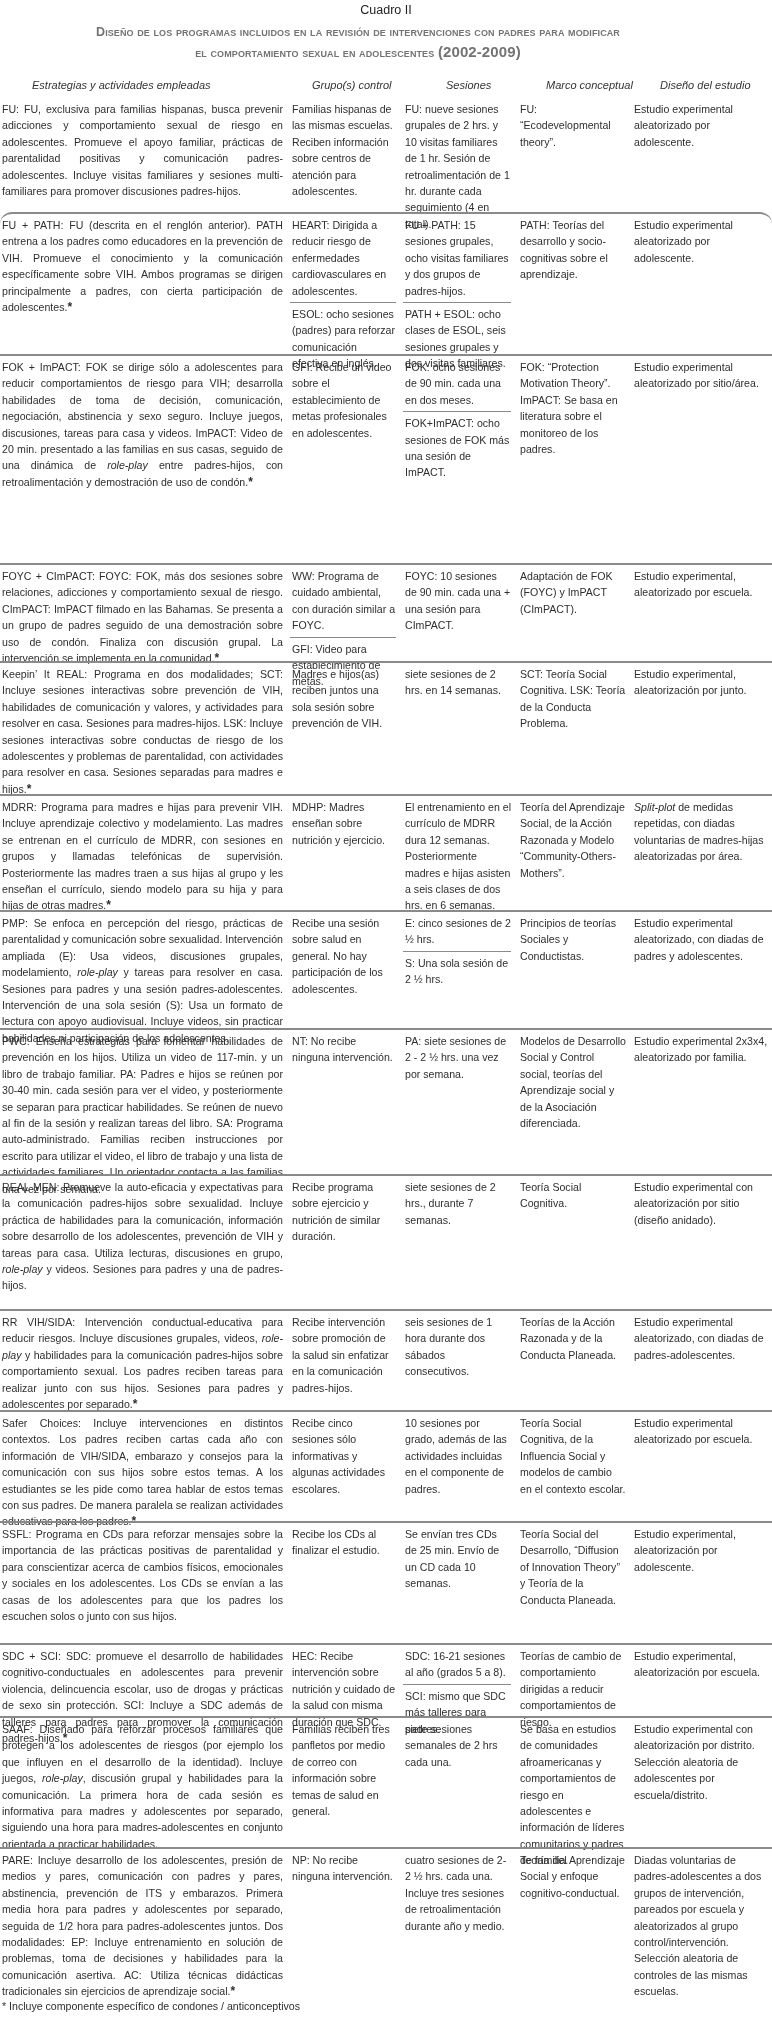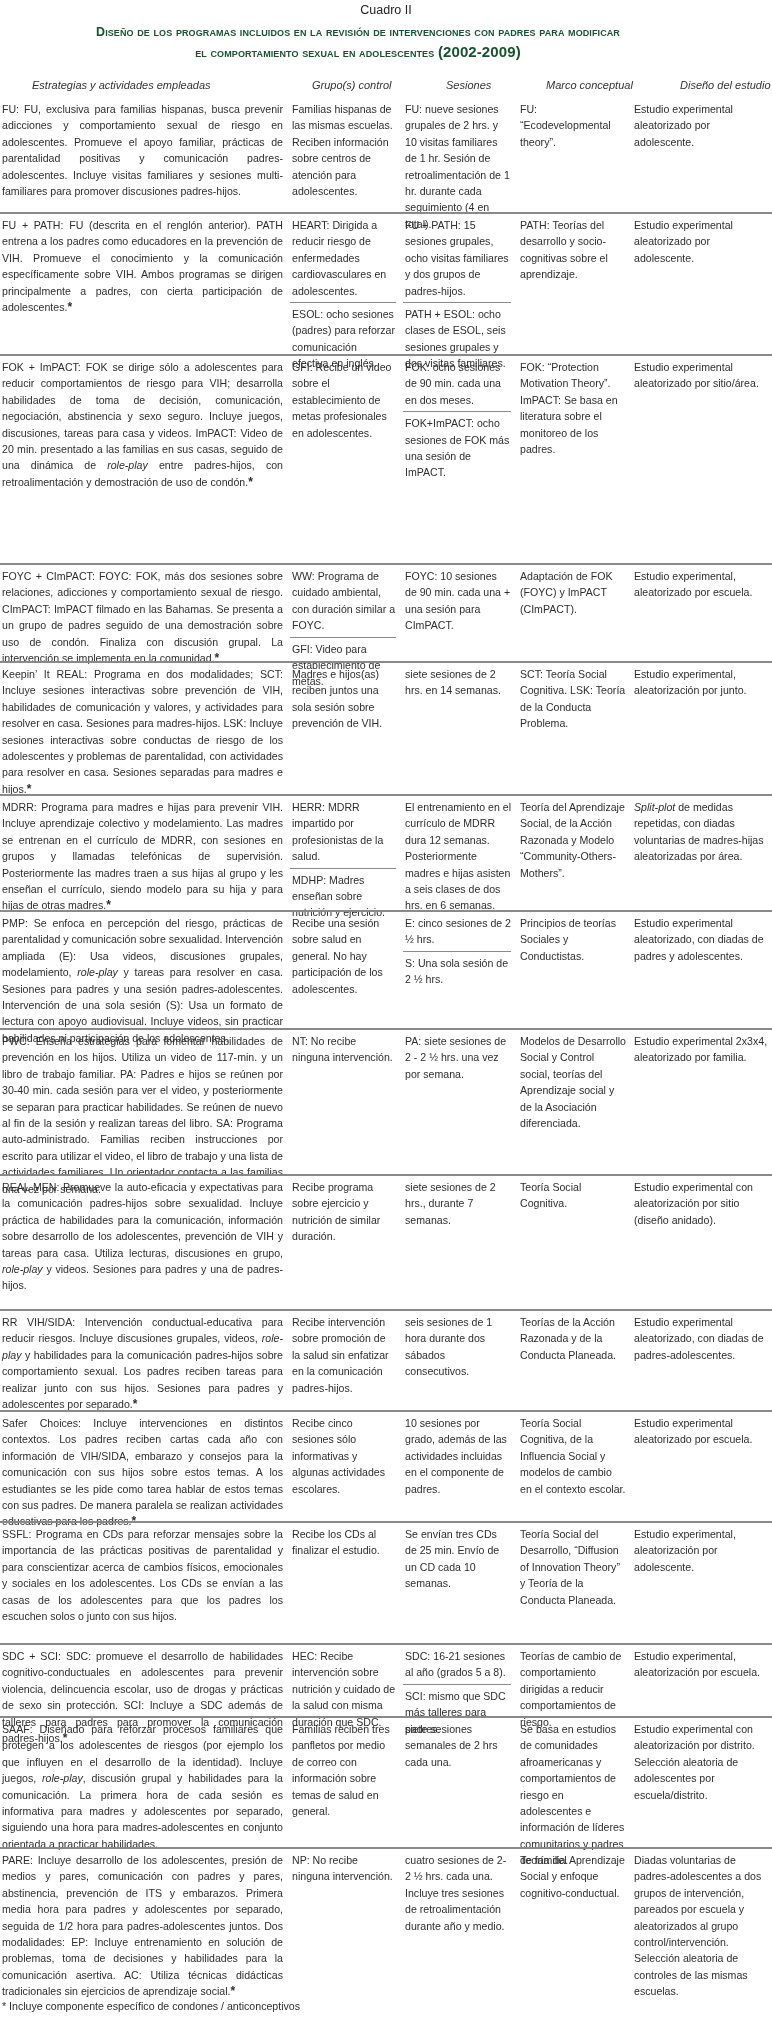--- a/index.html
+++ b/index.html
@@ -2,21 +2,21 @@
 <html><head>
 <meta charset="utf-8">
 <style>
   html, body { margin:0; padding:0; background:#ffffff; }
   body { width:772px; height:2024px; position:relative; overflow:hidden;
          font-family:"Liberation Sans", sans-serif; color:#2a2a2a; }
   .cuadro { position:absolute; top:3px; left:0; width:772px; text-align:center;
             font-size:12.5px; font-weight:normal; color:#222; }
   .title { position:absolute; top:22px; left:0; width:716px; text-align:center;
            font-size:12.5px; font-weight:bold; font-variant:small-caps; line-height:20px;
-           letter-spacing:0.1px; color:#14532d; }
+           letter-spacing:0.1px; color:#737373; }
   .title .yrs { font-size:15px; }
   .hdr { position:absolute; top:79px; font-size:11px; font-style:italic; color:#333; white-space:nowrap; }
   .row { position:absolute; left:0; width:772px; border-top:2px solid #8a8a8a; box-sizing:border-box; }
   .row.first { border-top:none; }
   .cell { position:absolute; top:3px; font-size:10.6px; line-height:16.4px; color:#2e2e2e; }
   .c1 { left:2px; width:281px; text-align:justify; }
   .c2 { left:292px; width:104px; }
   .c3 { left:405px; width:106px; }
   .c4 { left:520px; width:106px; }
   .c5 { left:634px; width:136px; }
@@ -35,36 +35,36 @@
     <div>Diseño de los programas incluidos en la revisión de intervenciones con padres para modificar</div>
     <div><span>el comportamiento sexual en adolescentes</span> <span class="yrs">(2002-2009)</span></div>
   </div>
 </div>
 
 <div>
   <div class="hdr" style="left:32px">Estrategias y actividades empleadas</div>
   <div class="hdr" style="left:312px">Grupo(s) control</div>
   <div class="hdr" style="left:446px">Sesiones</div>
   <div class="hdr" style="left:546px">Marco conceptual</div>
-  <div class="hdr" style="left:680px">Diseño del estudio</div>
+  <div class="hdr" style="left:660px">Diseño del estudio</div>
 </div>
 
 <div id="table-body">
     <div class="row first" style="top: 98px; height: 114px;">
       <div class="cell c1">FU: FU, exclusiva para familias hispanas, busca prevenir adicciones y comportamiento sexual de riesgo en adolescentes. Promueve el apoyo familiar, prácticas de parentalidad positivas y comunicación padres-adolescentes. Incluye visitas familiares y sesiones multi-familiares para promover discusiones padres-hijos.</div>
       <div class="cell c2">
         <div class="sub">Familias hispanas de las mismas escuelas. Reciben información sobre centros de atención para adolescentes.</div>
       </div>
       <div class="cell c3">
         <div class="sub">FU: nueve sesiones grupales de 2 hrs. y 10 visitas familiares de 1 hr. Sesión de retroalimentación de 1 hr. durante cada seguimiento (4 en total).</div>
       </div>
       <div class="cell c4">FU: “Ecodevelopmental theory”.</div>
       <div class="cell c5">Estudio experimental aleatorizado por adolescente.</div>
     </div>
-    <div class="row" style="top: 212px; height: 142px;">
+    <div class="row" style="top: 212px; height: 142px; border-radius: 12px;">
       <div class="cell c1">FU + PATH: FU (descrita en el renglón anterior). PATH entrena a los padres como educadores en la prevención de VIH. Promueve el conocimiento y la comunicación específicamente sobre VIH. Ambos programas se dirigen principalmente a padres, con cierta participación de adolescentes.<span class="star">*</span></div>
       <div class="cell c2">
         <div class="sub">HEART: Dirigida a reducir riesgo de enfermedades cardiovasculares en adolescentes.</div>
         <div class="sub">ESOL: ocho sesiones (padres) para reforzar comunicación efectiva en inglés.</div>
       </div>
       <div class="cell c3">
         <div class="sub">FU + PATH: 15 sesiones grupales, ocho visitas familiares y dos grupos de padres-hijos.</div>
         <div class="sub">PATH + ESOL: ocho clases de ESOL, seis sesiones grupales y dos visitas familiares.</div>
       </div>
       <div class="cell c4">PATH: Teorías del desarrollo y socio-cognitivas sobre el aprendizaje.</div>
@@ -101,21 +101,20 @@
       </div>
       <div class="cell c3">
         <div class="sub">siete sesiones de 2 hrs. en 14 semanas.</div>
       </div>
       <div class="cell c4">SCT: Teoría Social Cognitiva. LSK: Teoría de la Conducta Problema.</div>
       <div class="cell c5">Estudio experimental, aleatorización por junto.</div>
     </div>
     <div class="row" style="top: 794px; height: 116px;">
       <div class="cell c1">MDRR: Programa para madres e hijas para prevenir VIH. Incluye aprendizaje colectivo y modelamiento. Las madres se entrenan en el currículo de MDRR, con sesiones en grupos y llamadas telefónicas de supervisión. Posteriormente las madres traen a sus hijas al grupo y les enseñan el currículo, siendo modelo para su hija y para hijas de otras madres.<span class="star">*</span></div>
       <div class="cell c2">
-        <div class="sub">HERR: MDRR impartido por profesionistas de la salud.</div>
         <div class="sub">MDHP: Madres enseñan sobre nutrición y ejercicio.</div>
       </div>
       <div class="cell c3">
         <div class="sub">El entrenamiento en el currículo de MDRR dura 12 semanas. Posteriormente madres e hijas asisten a seis clases de dos hrs. en 6 semanas.</div>
       </div>
       <div class="cell c4">Teoría del Aprendizaje Social, de la Acción Razonada y Modelo “Community-Others-Mothers”.</div>
       <div class="cell c5"><em>Split-plot</em> de medidas repetidas, con diadas voluntarias de madres-hijas aleatorizadas por área.</div>
     </div>
     <div class="row" style="top: 910px; height: 118px;">
       <div class="cell c1">PMP: Se enfoca en percepción del riesgo, prácticas de parentalidad y comunicación sobre sexualidad. Intervención ampliada (E): Usa videos, discusiones grupales, modelamiento, <em>role-play</em> y tareas para resolver en casa. Sesiones para padres y una sesión padres-adolescentes. Intervención de una sola sesión (S): Usa un formato de lectura con apoyo audiovisual. Incluye videos, sin practicar habilidades ni participación de los adolescentes.</div>

